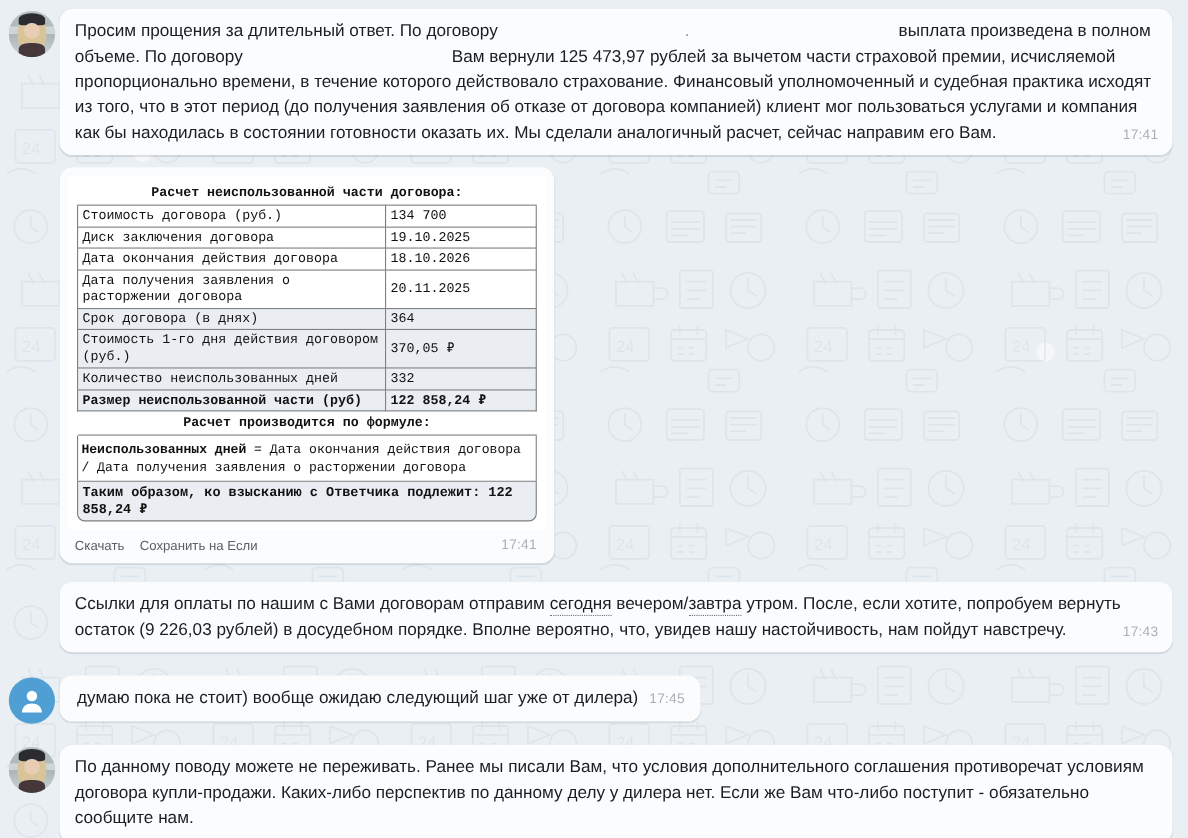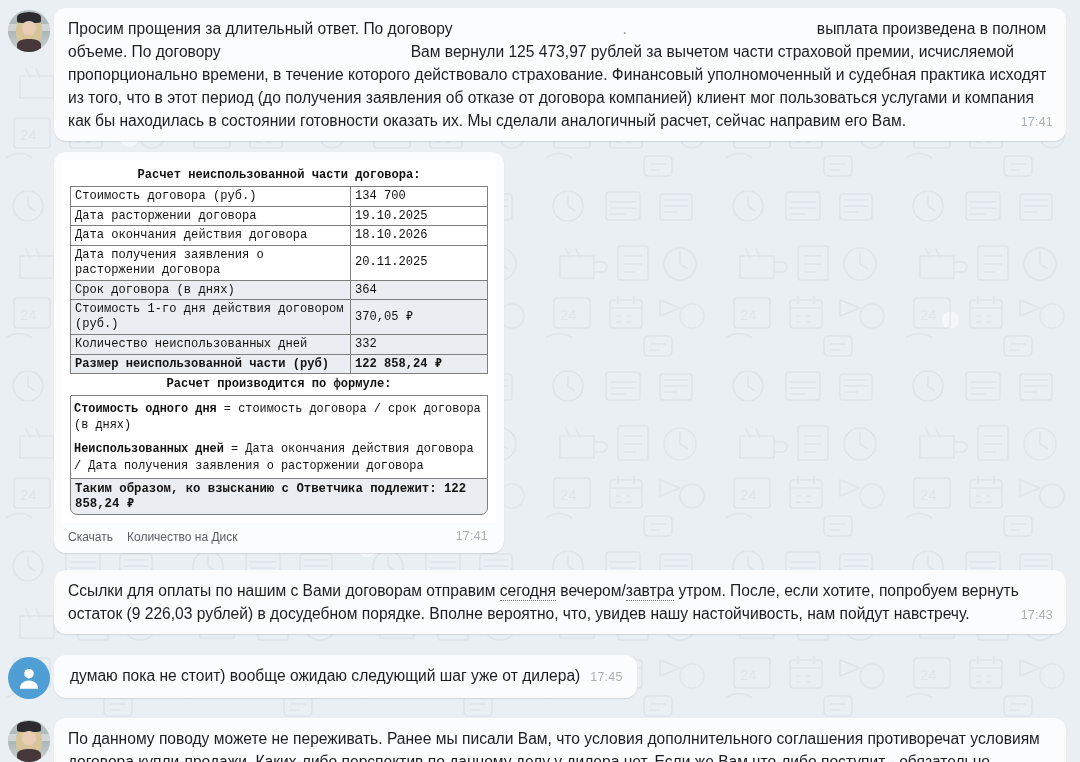--- a/index.html
+++ b/index.html
@@ -243,21 +243,21 @@
         <table class="calc">
           <tbody>
             <tr>
               <td class="hdr" colspan="2">Расчет неиспользованной части договора:</td>
             </tr>
             <tr>
               <td class="lbl">Стоимость договора (руб.)</td>
               <td class="val">134 700</td>
             </tr>
             <tr>
-              <td class="lbl">Дата расторжении договора</td>
+              <td class="lbl">Диск заключения договора</td>
               <td class="val">19.10.2025</td>
             </tr>
             <tr>
               <td class="lbl">Дата окончания действия договора</td>
               <td class="val">18.10.2026</td>
             </tr>
             <tr>
               <td class="lbl">Дата получения заявления о расторжении договора</td>
               <td class="val">20.11.2025</td>
             </tr>
@@ -277,34 +277,31 @@
               <td class="lbl">Размер неиспользованной части (руб)</td>
               <td class="val">122 858,24 ₽</td>
             </tr>
             <tr>
               <td class="hdr2" colspan="2">Расчет производится по формуле:</td>
             </tr>
           </tbody>
         </table>
 
         <div class="formula">
-          <div>
-            <b>Стоимость одного дня</b><span> = стоимость договора / срок договора (в днях)</span>
-          </div>
           <div>
             <b>Неиспользованных дней</b><span> = Дата окончания действия договора / Дата получения заявления о расторжении договора</span>
           </div>
         </div>
 
         <div class="total">Таким образом, ко взысканию с Ответчика подлежит: 122 858,24 ₽</div>
       </div>
 
       <div class="doc-actions">
         <a href="#">Скачать</a>
-        <a href="#">Количество на Диск</a>
+        <a href="#">Сохранить на Если</a>
         <span class="time">17:41</span>
       </div>
     </div>
   </div>
 
   <div class="row" style="margin-top:16px">
     <div class="avatar-slot">
       <span class="avatar blank"></span>
     </div>
     <div class="bubble wide">

